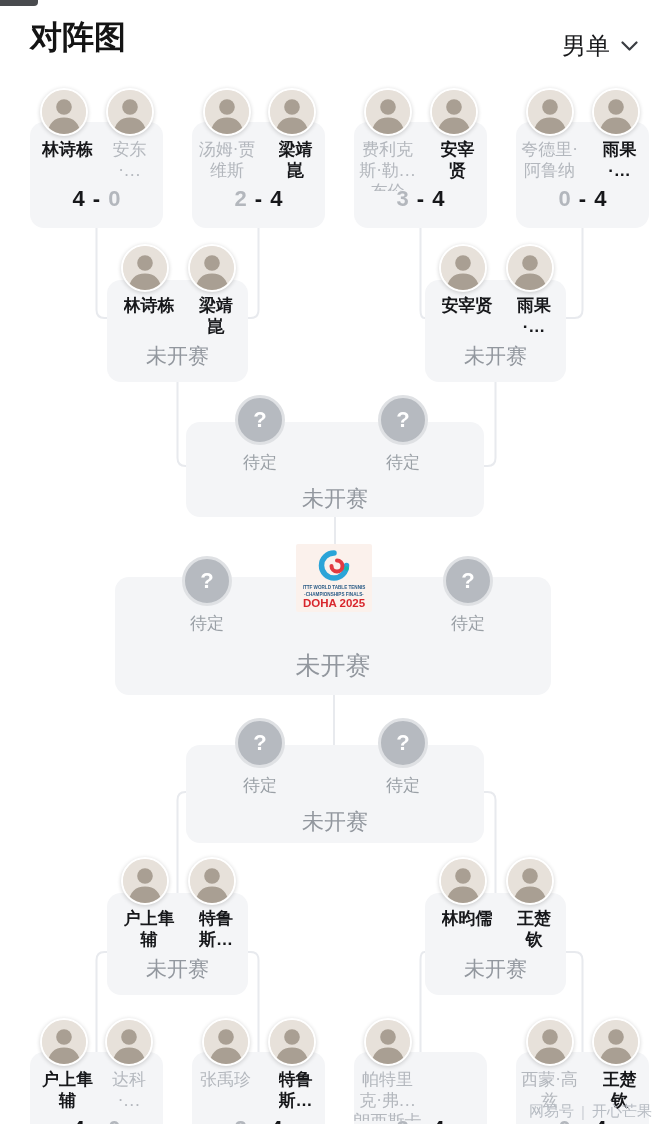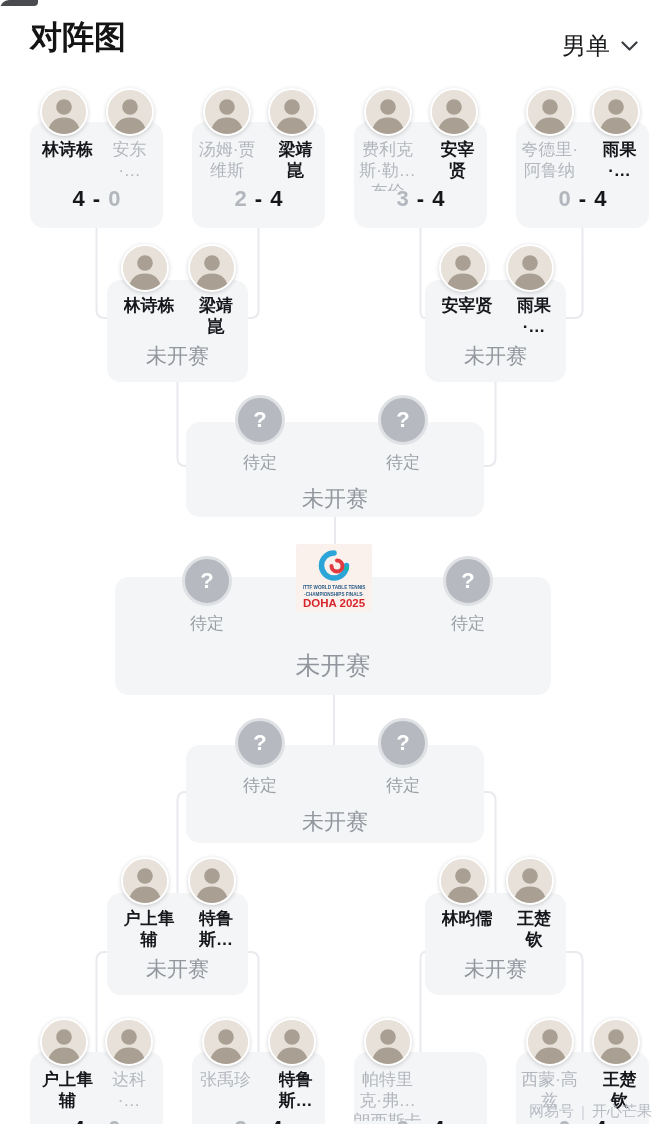--- a/index.html
+++ b/index.html
@@ -1,38 +1,38 @@
 <!DOCTYPE html>
 <html><head>
 <meta charset="utf-8">
 <style>
   html,body{margin:0;padding:0;background:#fff;}
   #canvas{position:relative;width:660px;height:1124px;overflow:hidden;background:#fff;
-          font-family:"Liberation Sans","DejaVu Sans",sans-serif;border-radius:9px;-webkit-font-smoothing:antialiased;}
+          font-family:"Liberation Sans","DejaVu Sans",sans-serif;-webkit-font-smoothing:antialiased;}
   
   .hdr-title{position:absolute;left:30px;top:16px;font-size:32px;font-weight:700;color:#141414;}
   .cat{position:absolute;right:22px;top:30px;display:flex;align-items:center;gap:11px;
        font-size:24px;font-weight:500;color:#17181a;cursor:pointer;}
   .corner{position:absolute;left:0;top:0;width:38px;height:6px;background:#1c1e22;opacity:.8;border-radius:0 0 4px 0;}
   
   #connectors{position:absolute;left:0;top:0;}
   #connectors path{stroke:#e8eaee;stroke-width:2;fill:none;}
   
   .card{position:absolute;background:#f4f5f7;border-radius:14px;}
   .player{position:absolute;width:64px;display:flex;flex-direction:column;align-items:center;}
   .avatar{width:48px;height:48px;border-radius:50%;border:2px solid #fff;
           box-shadow:0 1px 4px rgba(0,0,0,.18);overflow:hidden;background:#e7e1da;flex:none;box-sizing:border-box;}
   .avatar svg{display:block;}
   .card.sf .avatar,.card.final .avatar{width:50px;height:50px;}
   .qmark{display:flex;align-items:center;justify-content:center;background:#b6bac0;
          border:3px solid #dfe1e4;color:#fff;font-size:22px;font-weight:700;box-shadow:none;}
   .pname{margin-top:3px;max-height:52px;overflow:hidden;font-size:17px;line-height:21px;text-align:center;}
   .pname div{white-space:nowrap;}
   .pname.win,.pname.pending{color:#16171a;font-weight:600;margin-left:8px;}
-  .pname.loss{color:#b3b7bd;font-weight:400;}
+  .pname.loss{color:#b3b7bd;font-weight:400;font-family:Liberation Serif, serif;}
   .tbd-label{margin-top:6px;font-size:17px;color:#9aa0a6;}
   .score{position:absolute;left:0;right:0;top:64px;text-align:center;font-size:22px;font-weight:700;}
   .score .sep{margin:0 8px;color:#16171a;}
   .score .win{color:#16171a;}
   .score .loss{color:#b3b7bd;}
   .status{position:absolute;left:0;right:0;text-align:center;color:#92979e;}
   .card.qf .status{top:62px;font-size:21px;}
   .card.sf .status{top:62px;font-size:22px;}
   .card.final .status{top:72px;font-size:25px;}
   

